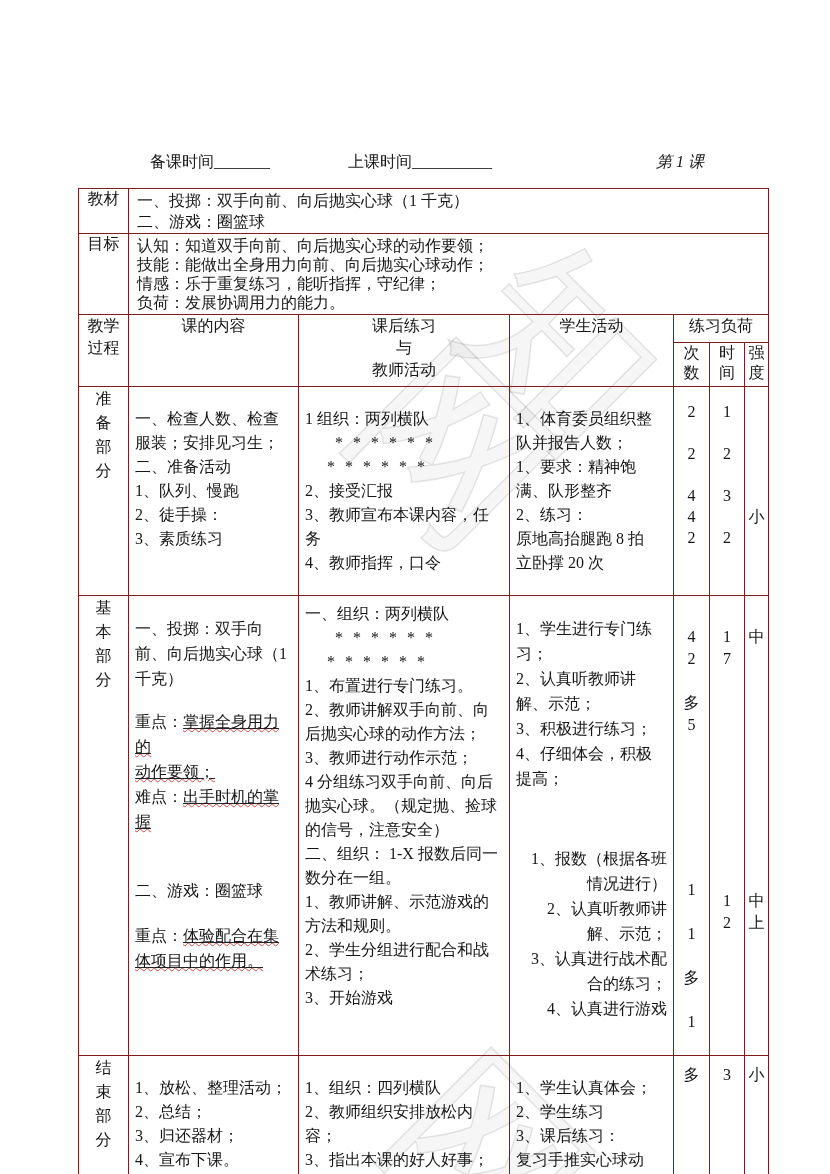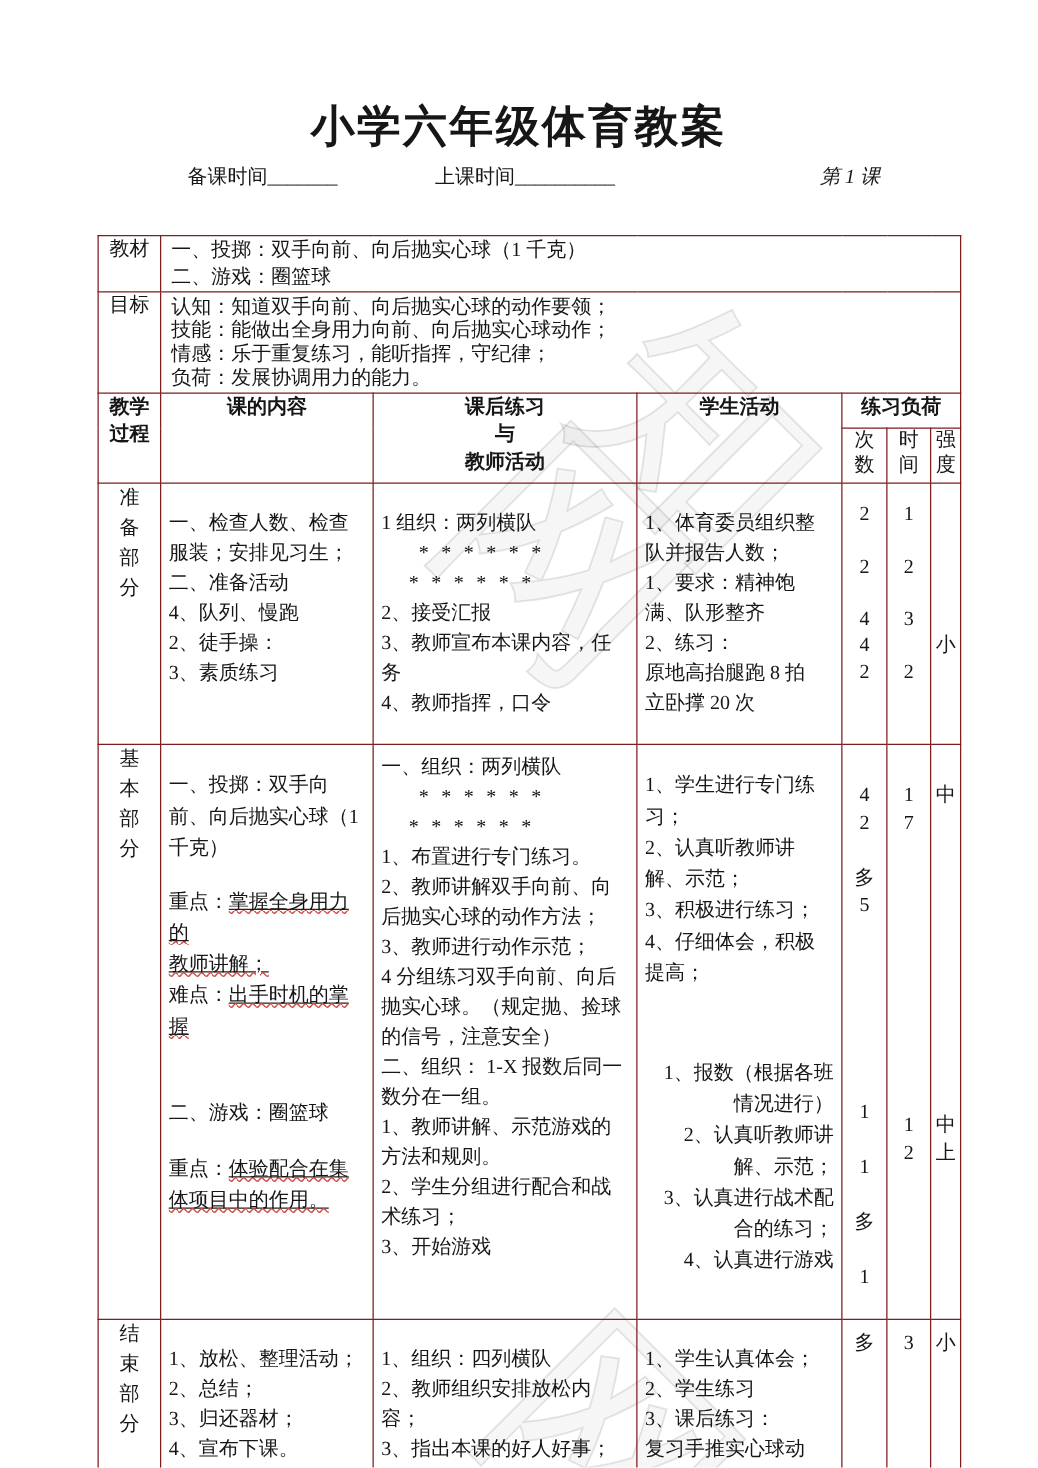--- a/index.html
+++ b/index.html
@@ -13,38 +13,38 @@
   .wm { position:absolute; font-size:185px; line-height:1; color:rgba(0,0,0,0.035);
         -webkit-text-stroke:1.5px rgba(0,0,0,0.10); transform:rotate(45deg);
         pointer-events:none; z-index:0; }
   .wm1 { left:470px; top:255px; }
   .wm2 { left:360px; top:355px; }
   .wm3 { left:395px; top:1065px; }
 
   
   .title { position:absolute; top:78px; left:0; width:100%; text-align:center;
            font-size:35px; font-weight:bold; letter-spacing:2px; z-index:2; }
-  .subheader { position:absolute; top:131px; left:0; width:100%; height:24px;
+  .subheader { position:absolute; top:152px; left:0; width:100%; height:24px;
                font-size:16px; z-index:2; }
   .sh-prep  { position:absolute; left:150px; }
   .sh-class { position:absolute; left:348px; }
   .sh-no    { position:absolute; left:656px;font-style:italic; }
   .blank { letter-spacing:0px; }
 
   
   table.plan { position:absolute; left:78px; top:188px; width:690px;
                border-collapse:collapse; table-layout:fixed; z-index:2;
                font-size:16px; }
   table.plan td { border:1px solid #7f1d1d; vertical-align:top; overflow:hidden; }
 
   td.lbl { text-align:center; vertical-align:middle; }
   td.vlabel { text-align:center; vertical-align:middle; white-space:pre-line;
               line-height:24px; }
   td.hdr { text-align:center; vertical-align:middle; white-space:pre-line;
-           line-height:22px;font-weight:bold; }
+           line-height:22px; }
   td.hdr-v { text-align:center; vertical-align:middle; white-space:pre-line;
              line-height:20px; }
 
   tr.r-mat  { height:45px; }
   tr.r-goal { height:77px; }
   tr.r-h1   { height:28px; }
   tr.r-h2   { height:44px; }
   tr.r-prep { height:180px; }
   tr.r-basic{ height:416px; }
   tr.r-end  { height:112px; }
@@ -77,21 +77,20 @@
 </style>
 </head>
 <body>
 
 <div class="page">
 
   <span class="wm wm1">知</span>
   <span class="wm wm2">网</span>
   <span class="wm wm3">网</span>
 
-  <div class="title">小学六年级体育教案</div>
 
   <div class="subheader">
     <span class="sh-prep"><span>备课时间</span><span class="blank">_______</span></span>
     <span class="sh-class"><span>上课时间</span><span class="blank">__________</span></span>
     <span class="sh-no">第 1 课</span>
   </div>
 
   <table class="plan">
     <colgroup>
       <col style="width:50px">
@@ -142,21 +141,21 @@
     </tr>
 
     <tr class="r-prep">
       <td class="vlabel">准
 备
 部
 分</td>
       <td class="cell">
         <div>一、检查人数、检查服装；安排见习生；</div>
         <div>二、准备活动</div>
-        <div>4、队列、慢跑</div>
+        <div>1、队列、慢跑</div>
         <div>2、徒手操：</div>
         <div>3、素质练习</div>
       </td>
       <td class="cell">
         <div>1 组织：两列横队</div>
         <div class="star1">* * * * * *</div>
         <div class="star2">* * * * * *</div>
         <div>2、接受汇报</div>
         <div>3、教师宣布本课内容，任务</div>
         <div>4、教师指挥，口令</div>
@@ -192,21 +191,21 @@
 
     <tr class="r-basic">
       <td class="vlabel">基
 本
 部
 分</td>
       <td class="cell">
         <div>一、投掷：双手向前、向后抛实心球（1 千克）</div>
         <div class="sp18"></div>
         <div><span>重点：</span><span class="u"><span class="wavy">掌握全身用力的</span></span></div>
-        <div><span class="u"><span class="wavy">教师讲解；</span></span></div>
+        <div><span class="u"><span class="wavy">动作要领；</span></span></div>
         <div><span>难点：</span><span class="u"><span class="wavy">出手时机的掌握</span></span></div>
         <div class="sp44"></div>
         <div>二、游戏：圈篮球</div>
         <div class="sp20"></div>
         <div><span>重点：</span><span class="u"><span class="wavy">体验配合在集体项目中的作用。</span></span></div>
       </td>
       <td class="cell c-org">
         <div>一、组织：两列横队</div>
         <div class="star1">* * * * * *</div>
         <div class="star2">* * * * * *</div>

